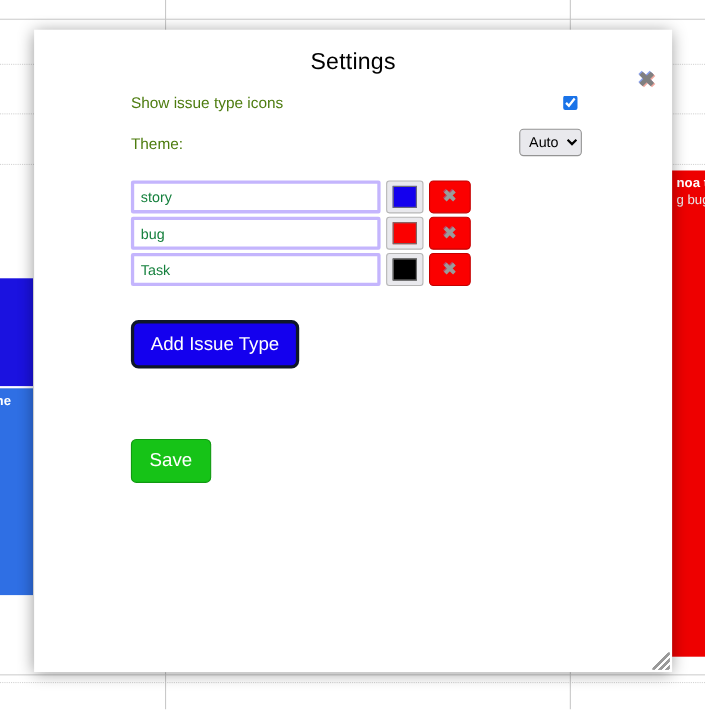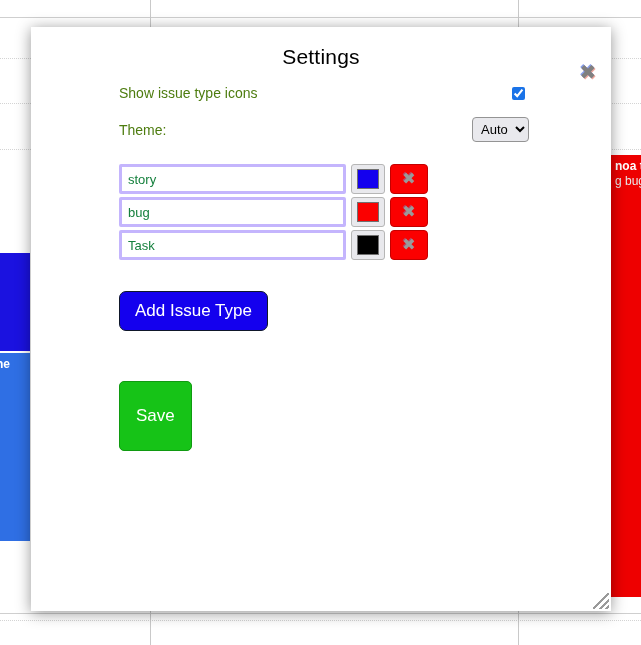--- a/index.html
+++ b/index.html
@@ -192,37 +192,37 @@
     cursor: pointer;
     line-height: 1;
     padding: 0;
     text-shadow: -1px -1px 0 rgba(120,140,200,.5);
   }
 
   #add-issue-type-button {
     margin-top: 28px;
     background: #1400ee;
     color: #ffffff;
-    border: 1px solid #0f172a;
+    border: 3px solid #0f172a;
     border-radius: 7px;
     font-family: "Liberation Sans", sans-serif;
     font-size: 17px;
     padding: 9px 15px;
     cursor: pointer;
   }
 
   #save-button {
-    margin-top: 50px;
+    margin-top: 64px;
     background: #16c317;
     color: #ffffff;
     border: 1px solid #109a11;
     border-radius: 5px;
     font-family: "Liberation Sans", sans-serif;
     font-size: 17px;
-    padding: 24px 16px;
+    padding: 9px 16px;
     cursor: pointer;
   }
 
   
   #resize-grip {
     position: absolute;
     right: 2px;
     bottom: 2px;
     width: 16px;
     height: 16px;

